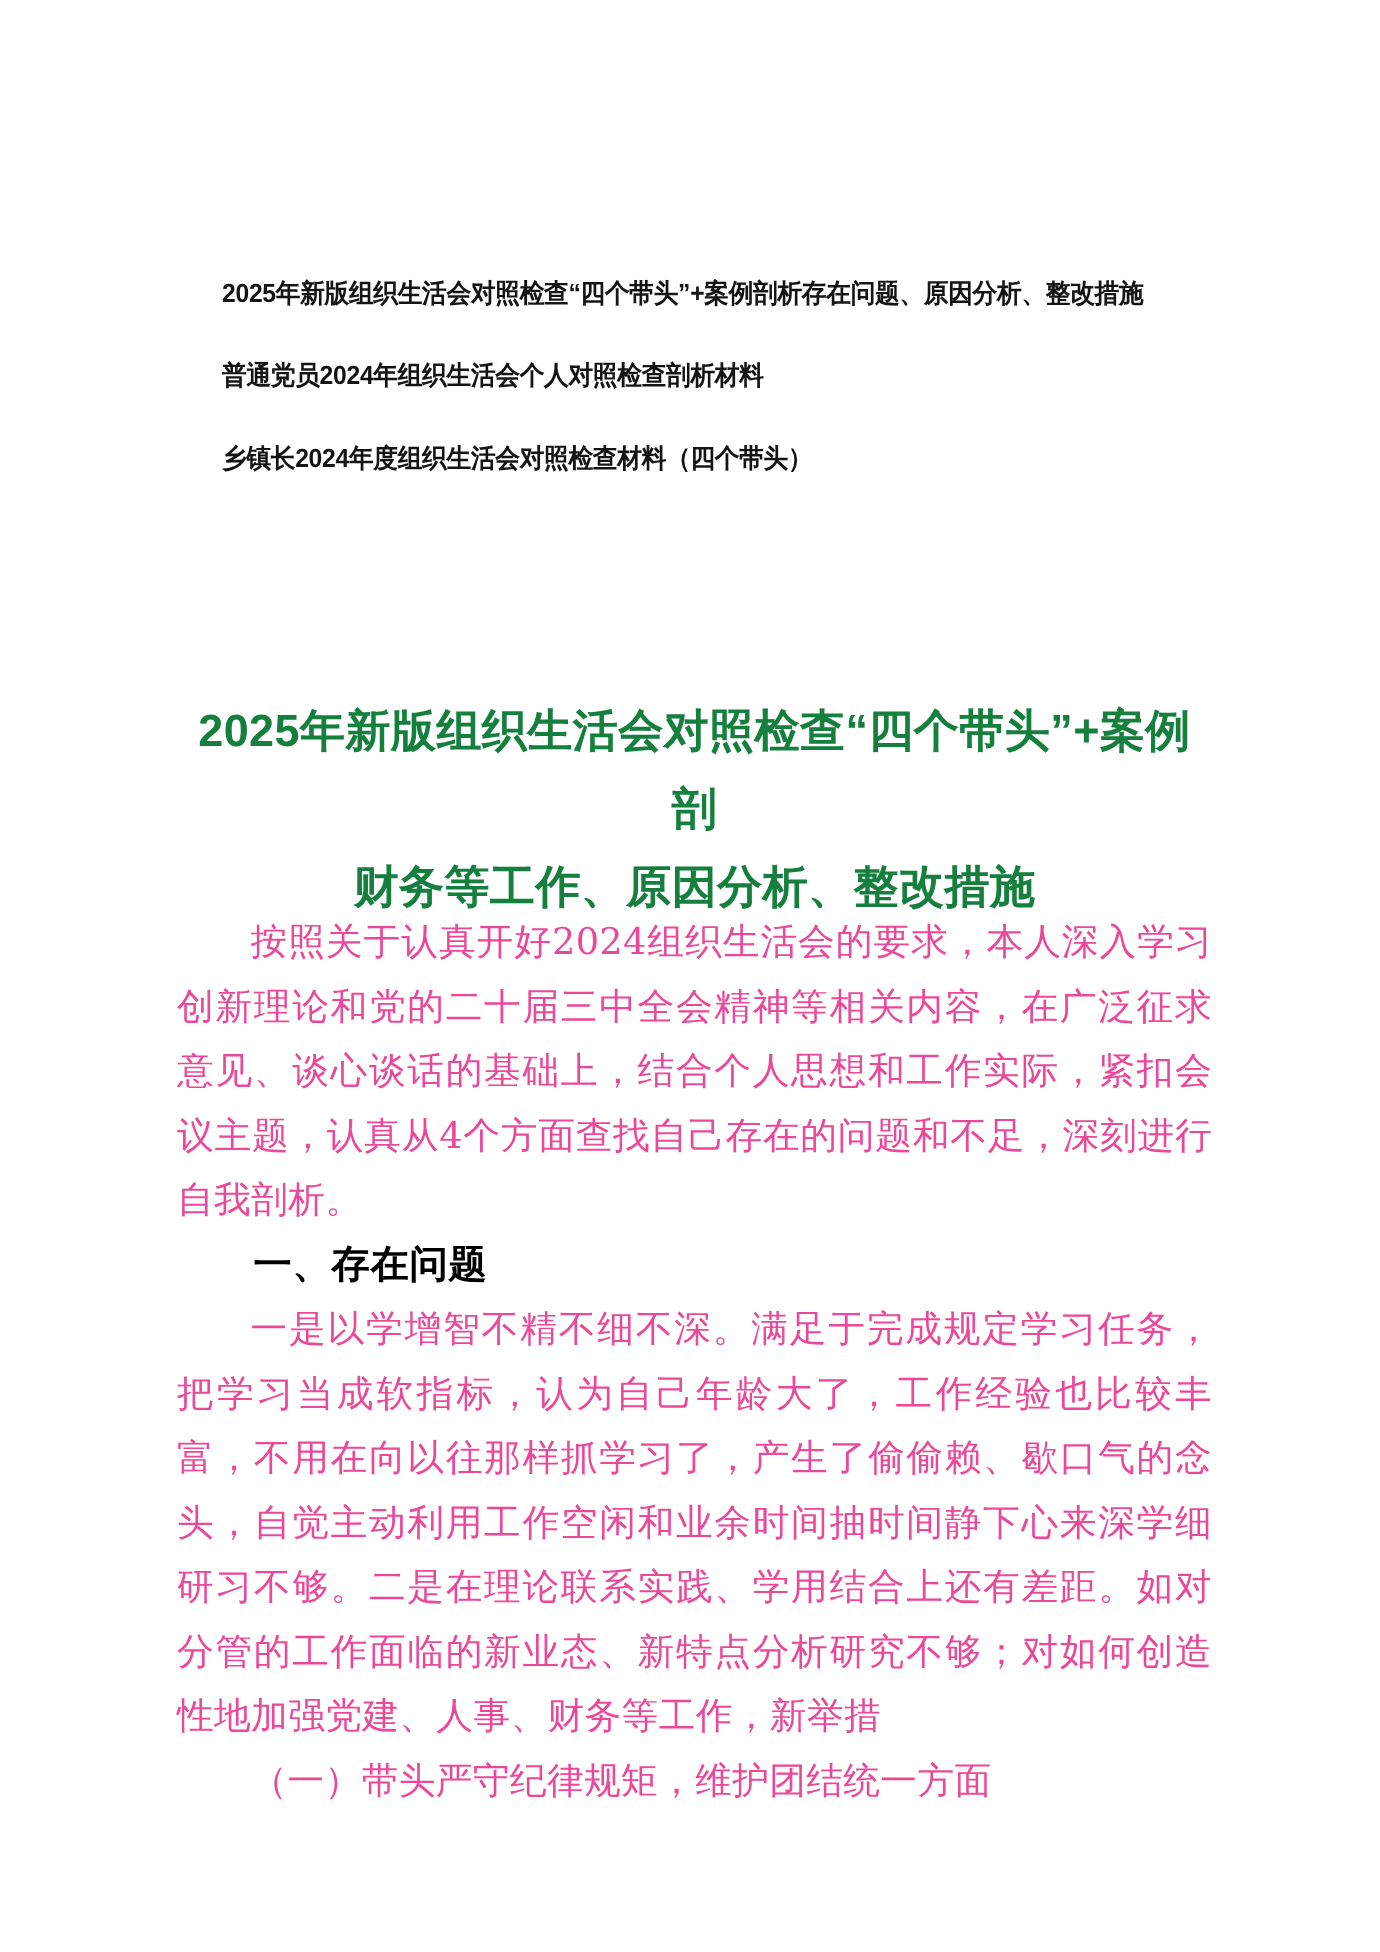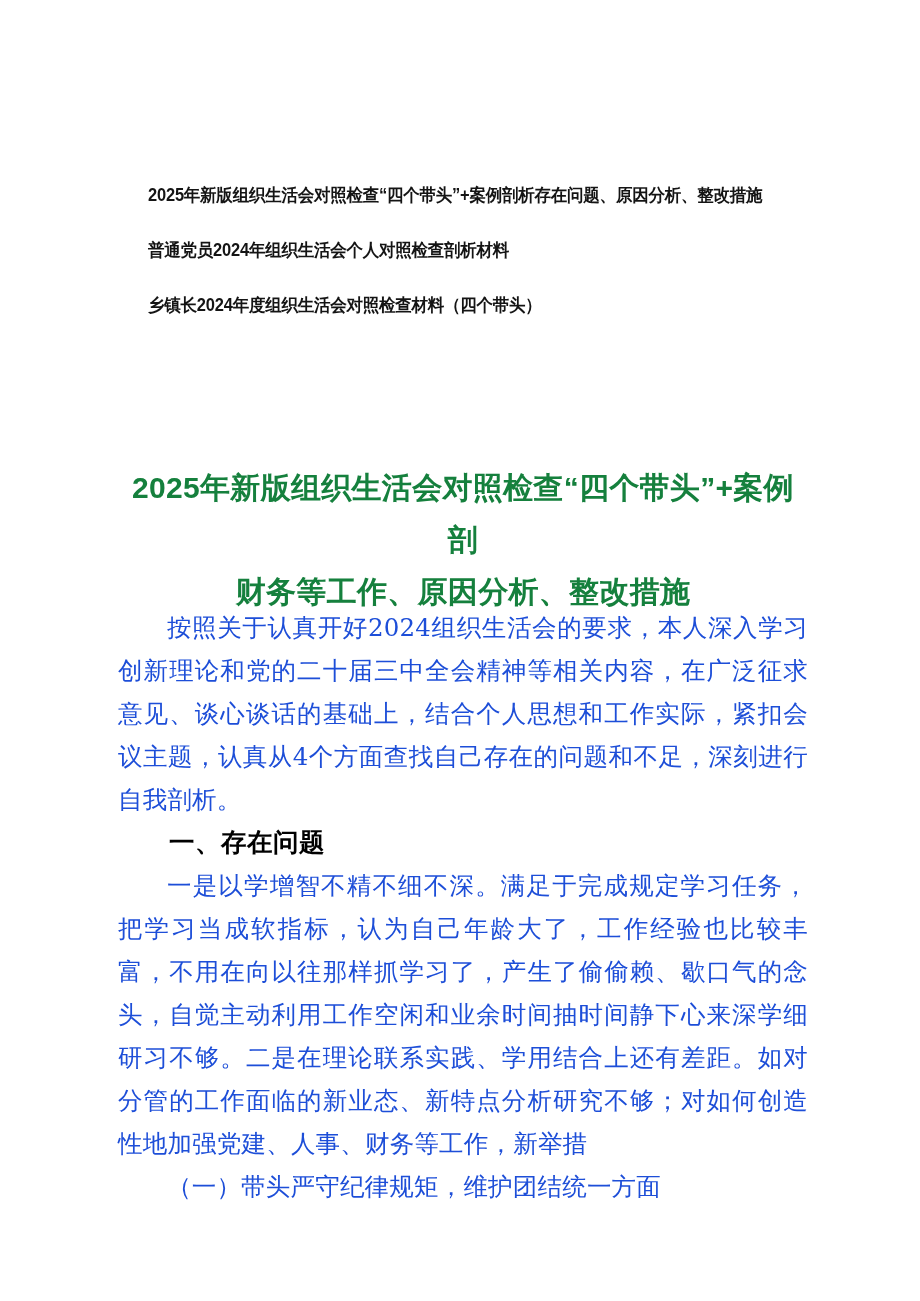--- a/index.html
+++ b/index.html
@@ -74,21 +74,21 @@
 
   p.para {
     margin: 0;
     font-family: "DejaVu Serif", "Liberation Serif", serif;
     font-size: 24.5px;
     line-height: 43px;
     text-align: justify;
     text-justify: inter-character;
     text-align-last: left;
     letter-spacing: 0.2px;
-    color: #1d4ed8;
+    color: #ec4899;
     font-weight: 400;
   }
   p.para.indent {
     text-indent: 2em;
   }
 
   h2.section-heading {
     margin: 0;
     font-family: Liberation Serif, serif;
     font-size: 25.5px;

